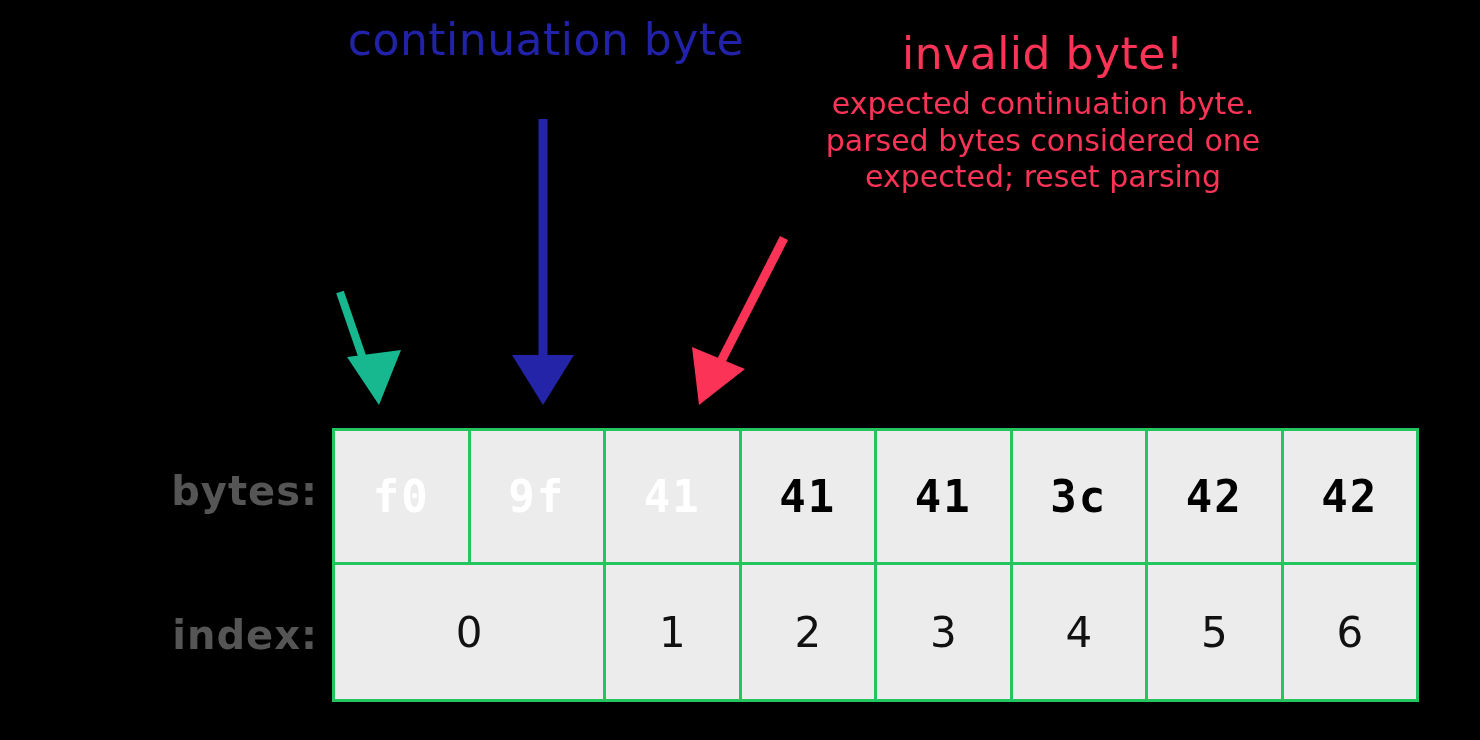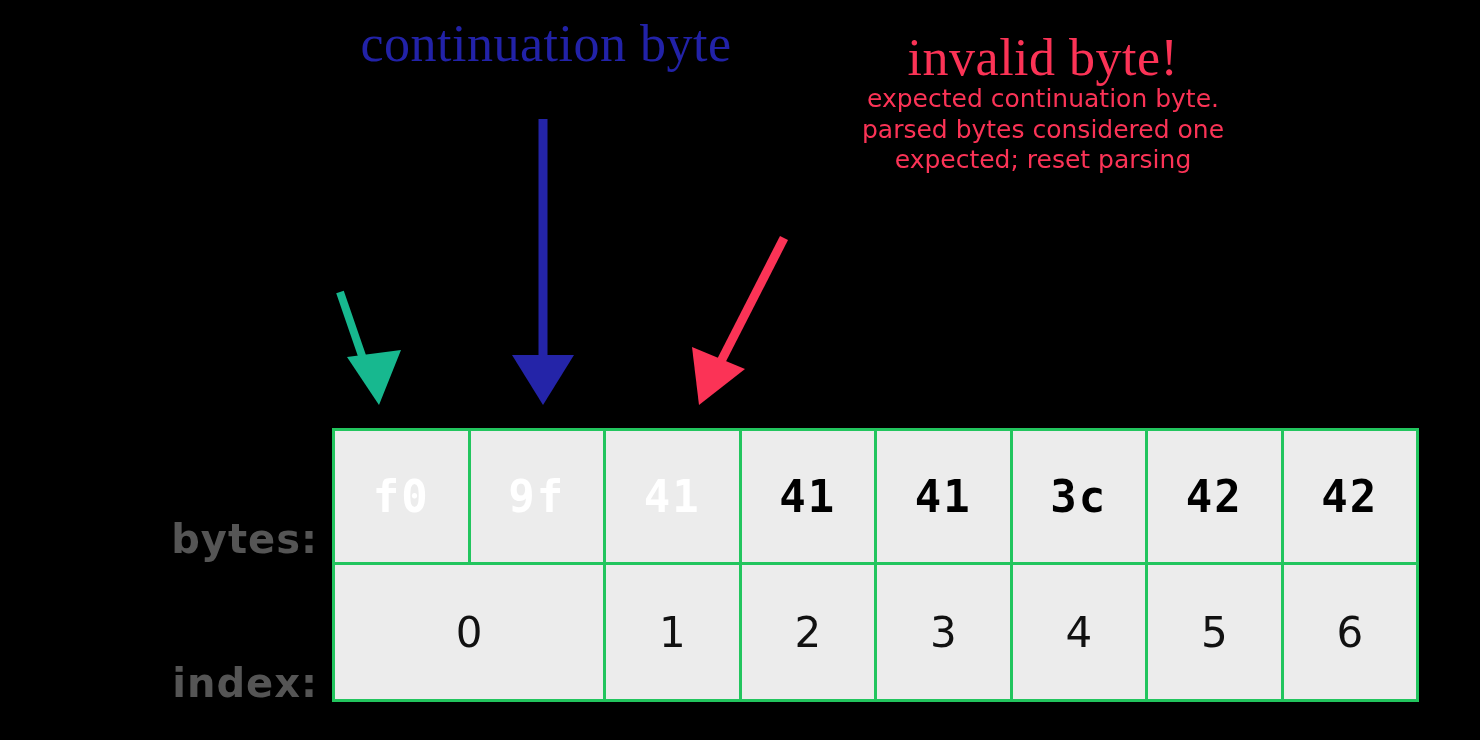--- a/index.html
+++ b/index.html
@@ -18,29 +18,28 @@
 
   
   .annot {
     position: absolute;
     text-align: center;
     white-space: nowrap;
     line-height: 1.0;
   }
   .annot .head {
     display: block;
-    font-size: 52px;
+    font-size: 44px;
     letter-spacing: 0.5px;
-    font-family: Liberation Serif, serif;
   }
   .annot .sub {
     display: block;
-    font-size: 25px;
+    font-size: 30px;
     line-height: 1.22;
-    margin-top: 0;
+    margin-top: 10px;
   }
   .annot .sub span { display: block; }
 
   #annot-leading      { left: 24px;  top: 106px; width: 430px; color: #12B188; }
   #annot-continuation { left: 316px; top: 18px;  width: 460px; color: #2222A8; }
   #annot-invalid      { left: 743px; top: 32px;  width: 600px; color: #FB3356; }
 
   
   #arrows {
     position: absolute;
@@ -89,21 +88,20 @@
   .row-label {
     position: absolute;
     right: 0;
     width: 300px;
     text-align: right;
     color: #555555;
     font-family: "DejaVu Sans", sans-serif;
     font-weight: bold;
     font-size: 40px;
     letter-spacing: 1px;
-    margin-top: 48px;
   }
   #label-bytes { top: 468px; }
   #label-index { top: 612px; }
   .label-wrap {
     position: absolute;
     left: 0px;
     top: 0px;
     width: 318px;
     height: 740px;
   }

